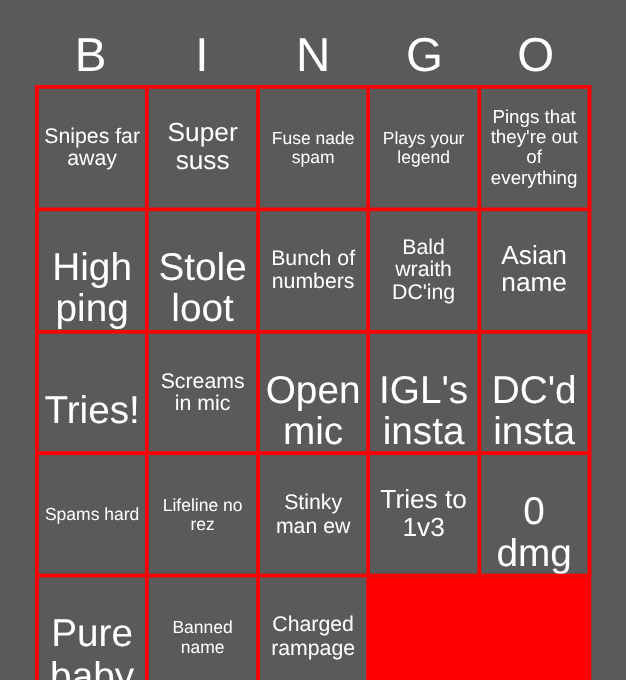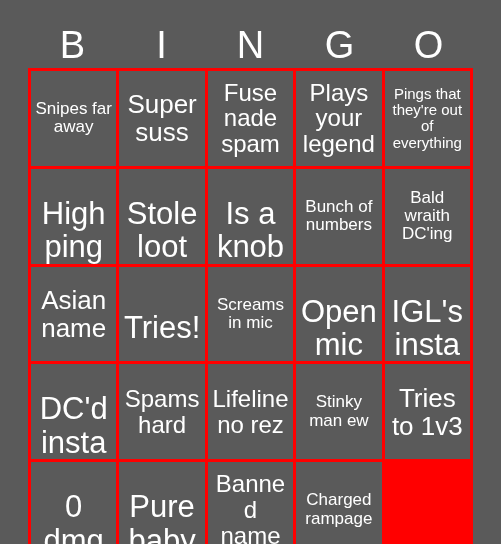--- a/index.html
+++ b/index.html
@@ -76,22 +76,22 @@
     color: #ffffff;
     line-height: 1.08;
     display: block;
     width: 100%;
     word-wrap: break-word;
     user-select: none;
   }
 
   
   .sz-xl .cell-text { font-size: 31px; margin-top: 28px; }
-  .sz-lg .cell-text { font-size: 26px; }
-  .sz-md .cell-text { font-size: 24px; }
+  .sz-lg .cell-text { font-size: 21px; }
+  .sz-md .cell-text { font-size: 14px; }
   .sz-sm .cell-text { font-size: 17px; }
   .sz-xs .cell-text { font-size: 15px; }
 </style>
 </head>
 <body>
 
 <div class="card">
 
   <div class="header-row">
     <div class="header-letter">B</div>
@@ -115,23 +115,20 @@
         <span class="cell-text">Plays your legend</span>
       </div>
       <div class="cell sz-xs">
         <span class="cell-text">Pings that they're out of everything</span>
       </div>
       <div class="cell sz-xl">
         <span class="cell-text">High ping</span>
       </div>
       <div class="cell sz-xl">
         <span class="cell-text">Stole loot</span>
-      </div>
-      <div class="cell sz-xl">
-        <span class="cell-text">Is a knob</span>
       </div>
       <div class="cell sz-sm">
         <span class="cell-text">Bunch of numbers</span>
       </div>
       <div class="cell sz-sm">
         <span class="cell-text">Bald wraith DC'ing</span>
       </div>
       <div class="cell sz-lg">
         <span class="cell-text">Asian name</span>
       </div>

